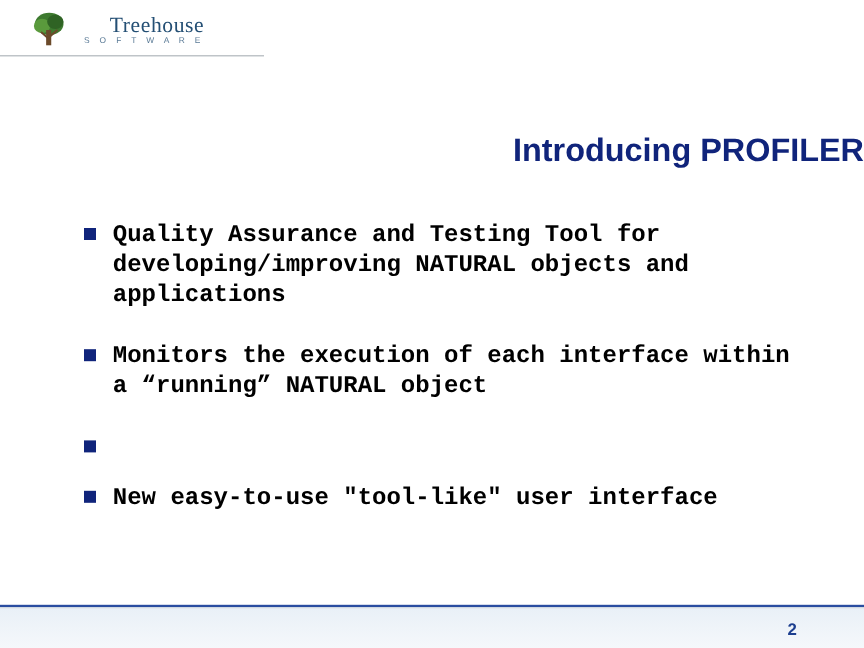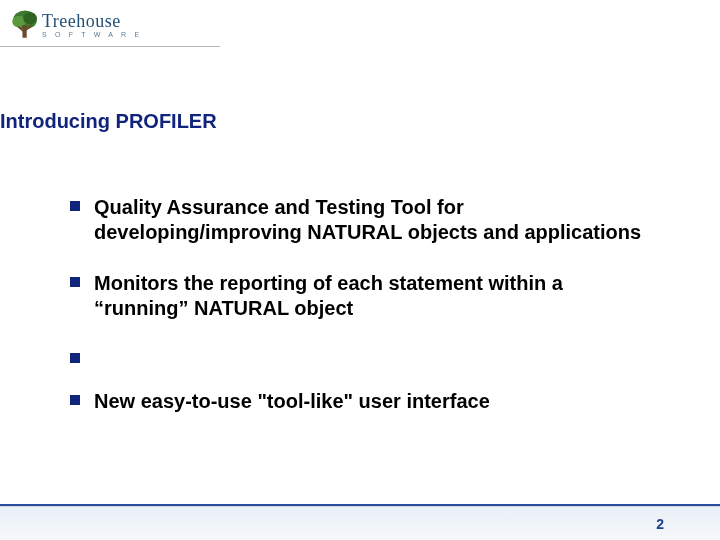--- a/index.html
+++ b/index.html
@@ -5,24 +5,25 @@
   * { margin: 0; padding: 0; box-sizing: border-box; }
   html, body { width: 720px; height: 540px; overflow: hidden; }
   body {
     font-family: Arial, Helvetica, sans-serif;
     background: #ffffff;
     position: relative;
   }
   .logo-area {
     position: absolute;
     top: 8px;
-    left: 8px;
+    left: 24px;
     display: flex;
     align-items: center;
-    gap: 0;
+    gap: 12px;
+    text-align: right;
   }
   .logo-tree {
     width: 34px;
     height: 34px;
     position: relative;
   }
   .logo-text { display: flex; flex-direction: column; line-height: 1; }
   .logo-brand {
     font-family: Georgia, 'Times New Roman', serif;
     font-size: 18px;
@@ -41,30 +42,31 @@
     left: 0;
     width: 220px;
     height: 1px;
     background: #b0b6bb;
   }
   .slide-title {
     position: absolute;
     top: 110px;
     left: 0;
     width: 100%;
-    text-align: left;
-    font-size: 20px;
+    text-align: right;
+    font-size: 27px;
     font-weight: bold;
     color: #10247b;
   }
   .content {
     position: absolute;
-    top: 195px;
+    top: 184px;
     left: 70px;
     right: 60px;
+    font-family: Liberation Mono, monospace;
   }
   .bullet-item {
     display: flex;
     align-items: flex-start;
     margin-bottom: 26px;
   }
   .bullet-mark {
     flex: 0 0 auto;
     width: 10px;
     height: 10px;
@@ -126,21 +128,21 @@
 
 <h1 class="slide-title">Introducing PROFILER</h1>
 
 <div class="content">
   <div class="bullet-item">
     <span class="bullet-mark"></span>
     <span class="bullet-text">Quality Assurance and Testing Tool for developing/improving NATURAL objects and applications</span>
   </div>
   <div class="bullet-item">
     <span class="bullet-mark"></span>
-    <span class="bullet-text">Monitors the reporting of each statement within a “running” NATURAL object</span>
+    <span class="bullet-text">Monitors the execution of each interface within a “running” NATURAL object</span>
   </div>
   <div class="bullet-item">
     <span class="bullet-mark"></span>
   </div>
   <div class="bullet-item">
     <span class="bullet-mark"></span>
     <span class="bullet-text">New easy-to-use "tool-like" user interface</span>
   </div>
 </div>
 

